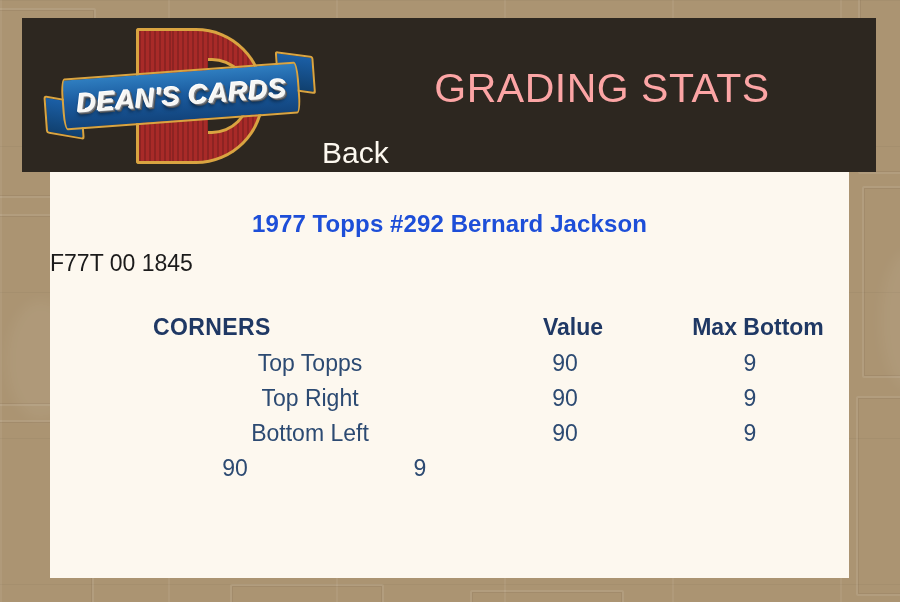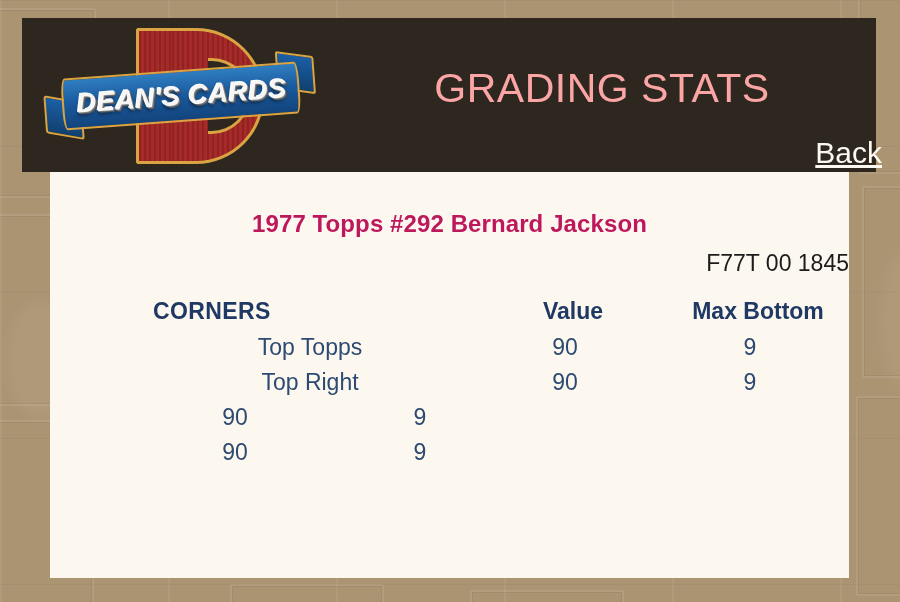--- a/index.html
+++ b/index.html
@@ -187,27 +187,26 @@
     font-weight: normal;
     letter-spacing: 0.5px;
     line-height: 48px;
     white-space: nowrap;
   }
   #header-subtitle {
     position: absolute;
     left: 300px;
     top: 118px;
     width: 560px;
-    text-align: right;
+    text-align: left;
     color: #fdf8ef;
     font-size: 30px;
     font-weight: normal;
     line-height: 34px;
     white-space: nowrap;
-    text-decoration: underline;
   }
 
   
   #content-panel {
     position: absolute;
     left: 50px;
     top: 172px;
     width: 799px;
     height: 406px;
     background-color: #fdf8ef;
@@ -215,41 +214,41 @@
   }
 
   #card-title {
     position: absolute;
     left: 0;
     top: 38px;
     width: 799px;
     text-align: center;
     font-size: 24px;
     font-weight: bold;
-    color: #be185d;
+    color: #1d4ed8;
     letter-spacing: 0.1px;
     white-space: nowrap;
   }
   #card-serial {
     position: absolute;
     left: 0;
     top: 78px;
     width: 799px;
-    text-align: right;
+    text-align: left;
     font-size: 23px;
     font-weight: normal;
     color: #1b1b1b;
     white-space: nowrap;
   }
 
   
   #stats-table {
     position: absolute;
     left: 95px;
-    top: 120px;
+    top: 136px;
     width: 710px;
   }
   .stats-row {
     display: flex;
     align-items: center;
     height: 35px;
   }
   .col-label { width: 330px; text-align: center; }
   .col-value { width: 180px; text-align: center; }
   .col-max   { width: 190px; text-align: center; }
@@ -336,20 +335,21 @@
         <div class="col-max">9</div>
       </div>
 
       <div class="stats-row data-row">
         <div class="col-label">Top Right</div>
         <div class="col-value">90</div>
         <div class="col-max">9</div>
       </div>
 
       <div class="stats-row data-row">
+        <div class="col-label">Bottom Left</div>
         <div class="col-value">90</div>
         <div class="col-max">9</div>
       </div>
 
       <div class="stats-row data-row">
         <div class="col-value">90</div>
         <div class="col-max">9</div>
       </div>
 
     </div>

